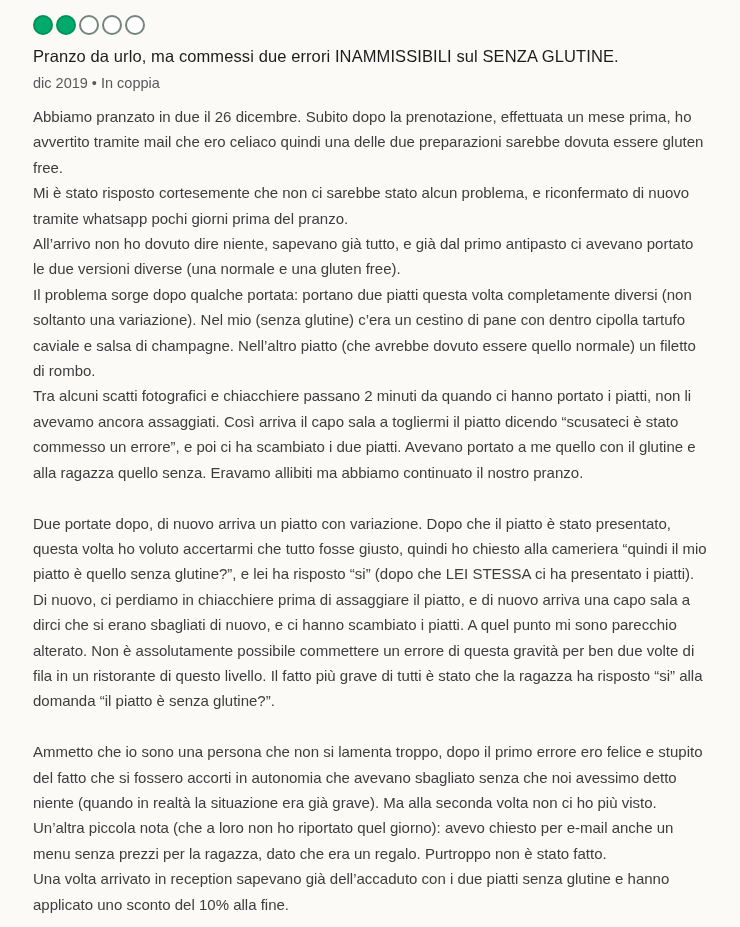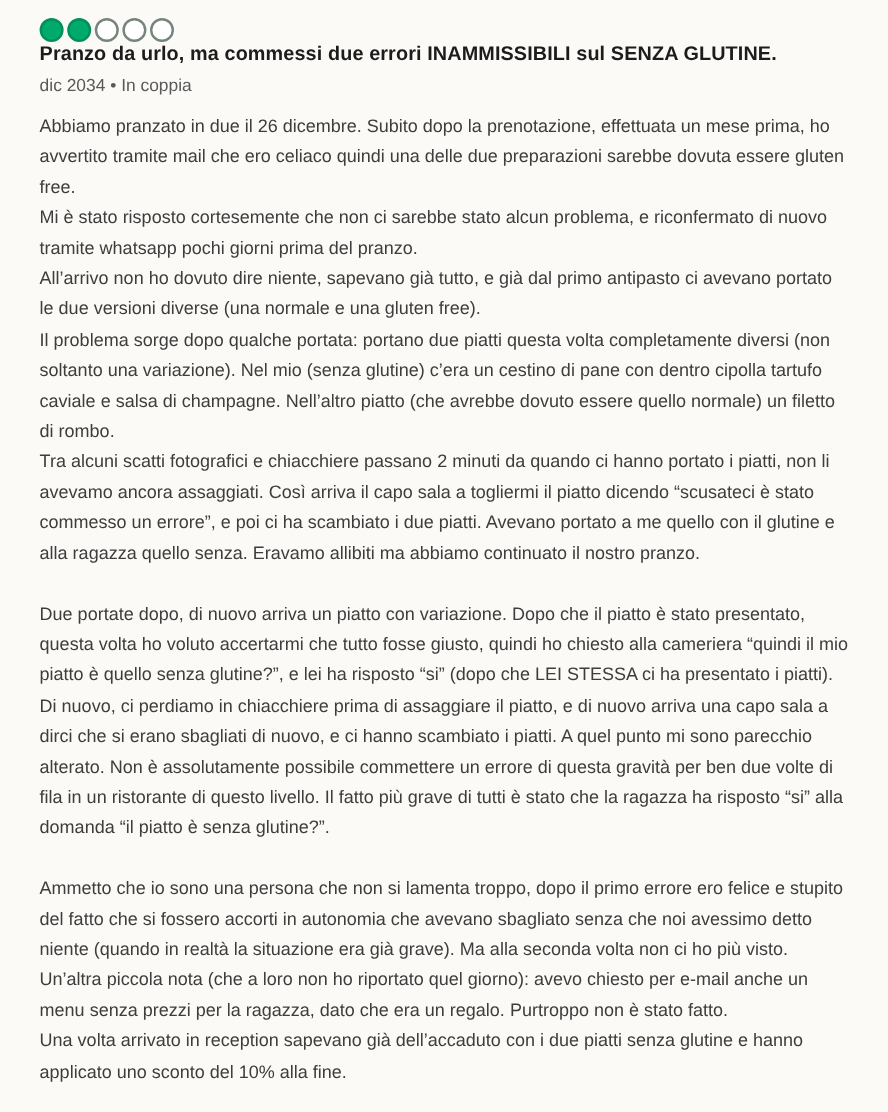--- a/index.html
+++ b/index.html
@@ -30,22 +30,23 @@
   }
   .bubble.filled{
     background:var(--bubble-filled);
     border:2px solid var(--bubble-filled-border);
   }
   .bubble.empty{
     background:#ffffff;
     border:2px solid var(--bubble-empty-border);
   }
   .review-title{
+    margin-top:11px;
     font-size:16.5px;
-    font-weight:700;
+    font-weight:400;
     color:var(--title-text);
     letter-spacing:.1px;
   }
   .review-date{
     margin-top:9px;
     font-size:14.5px;
     color:var(--date-text);
   }
   .review-body{
     margin-top:13px;
@@ -61,21 +62,21 @@
 
 <div class="review">
   <div class="rating-row">
       <span class="bubble filled"></span>
       <span class="bubble filled"></span>
       <span class="bubble empty"></span>
       <span class="bubble empty"></span>
       <span class="bubble empty"></span>
     </div>
   <h1 class="review-title">Pranzo da urlo, ma commessi due errori INAMMISSIBILI sul SENZA GLUTINE.</h1>
-  <div class="review-date">dic 2034 • In coppia</div>
+  <div class="review-date">dic 2019 • In coppia</div>
   <div class="review-body">Abbiamo pranzato in due il 26 dicembre. Subito dopo la prenotazione, effettuata un mese prima, ho avvertito tramite mail che ero celiaco quindi una delle due preparazioni sarebbe dovuta essere gluten free.
 Mi è stato risposto cortesemente che non ci sarebbe stato alcun problema, e riconfermato di nuovo tramite whatsapp pochi giorni prima del pranzo.
 All’arrivo non ho dovuto dire niente, sapevano già tutto, e già dal primo antipasto ci avevano portato le due versioni diverse (una normale e una gluten free).
 Il problema sorge dopo qualche portata: portano due piatti questa volta completamente diversi (non soltanto una variazione). Nel mio (senza glutine) c’era un cestino di pane con dentro cipolla tartufo caviale e salsa di champagne. Nell’altro piatto (che avrebbe dovuto essere quello normale) un filetto di rombo.
 Tra alcuni scatti fotografici e chiacchiere passano 2 minuti da quando ci hanno portato i piatti, non li avevamo ancora assaggiati. Così arriva il capo sala a togliermi il piatto dicendo “scusateci è stato commesso un errore”, e poi ci ha scambiato i due piatti. Avevano portato a me quello con il glutine e alla ragazza quello senza. Eravamo allibiti ma abbiamo continuato il nostro pranzo.
 
 Due portate dopo, di nuovo arriva un piatto con variazione. Dopo che il piatto è stato presentato, questa volta ho voluto accertarmi che tutto fosse giusto, quindi ho chiesto alla cameriera “quindi il mio piatto è quello senza glutine?”, e lei ha risposto “si” (dopo che LEI STESSA ci ha presentato i piatti).
 Di nuovo, ci perdiamo in chiacchiere prima di assaggiare il piatto, e di nuovo arriva una capo sala a dirci che si erano sbagliati di nuovo, e ci hanno scambiato i piatti. A quel punto mi sono parecchio alterato. Non è assolutamente possibile commettere un errore di questa gravità per ben due volte di fila in un ristorante di questo livello. Il fatto più grave di tutti è stato che la ragazza ha risposto “si” alla domanda “il piatto è senza glutine?”.
 
 Ammetto che io sono una persona che non si lamenta troppo, dopo il primo errore ero felice e stupito del fatto che si fossero accorti in autonomia che avevano sbagliato senza che noi avessimo detto niente (quando in realtà la situazione era già grave). Ma alla seconda volta non ci ho più visto.

